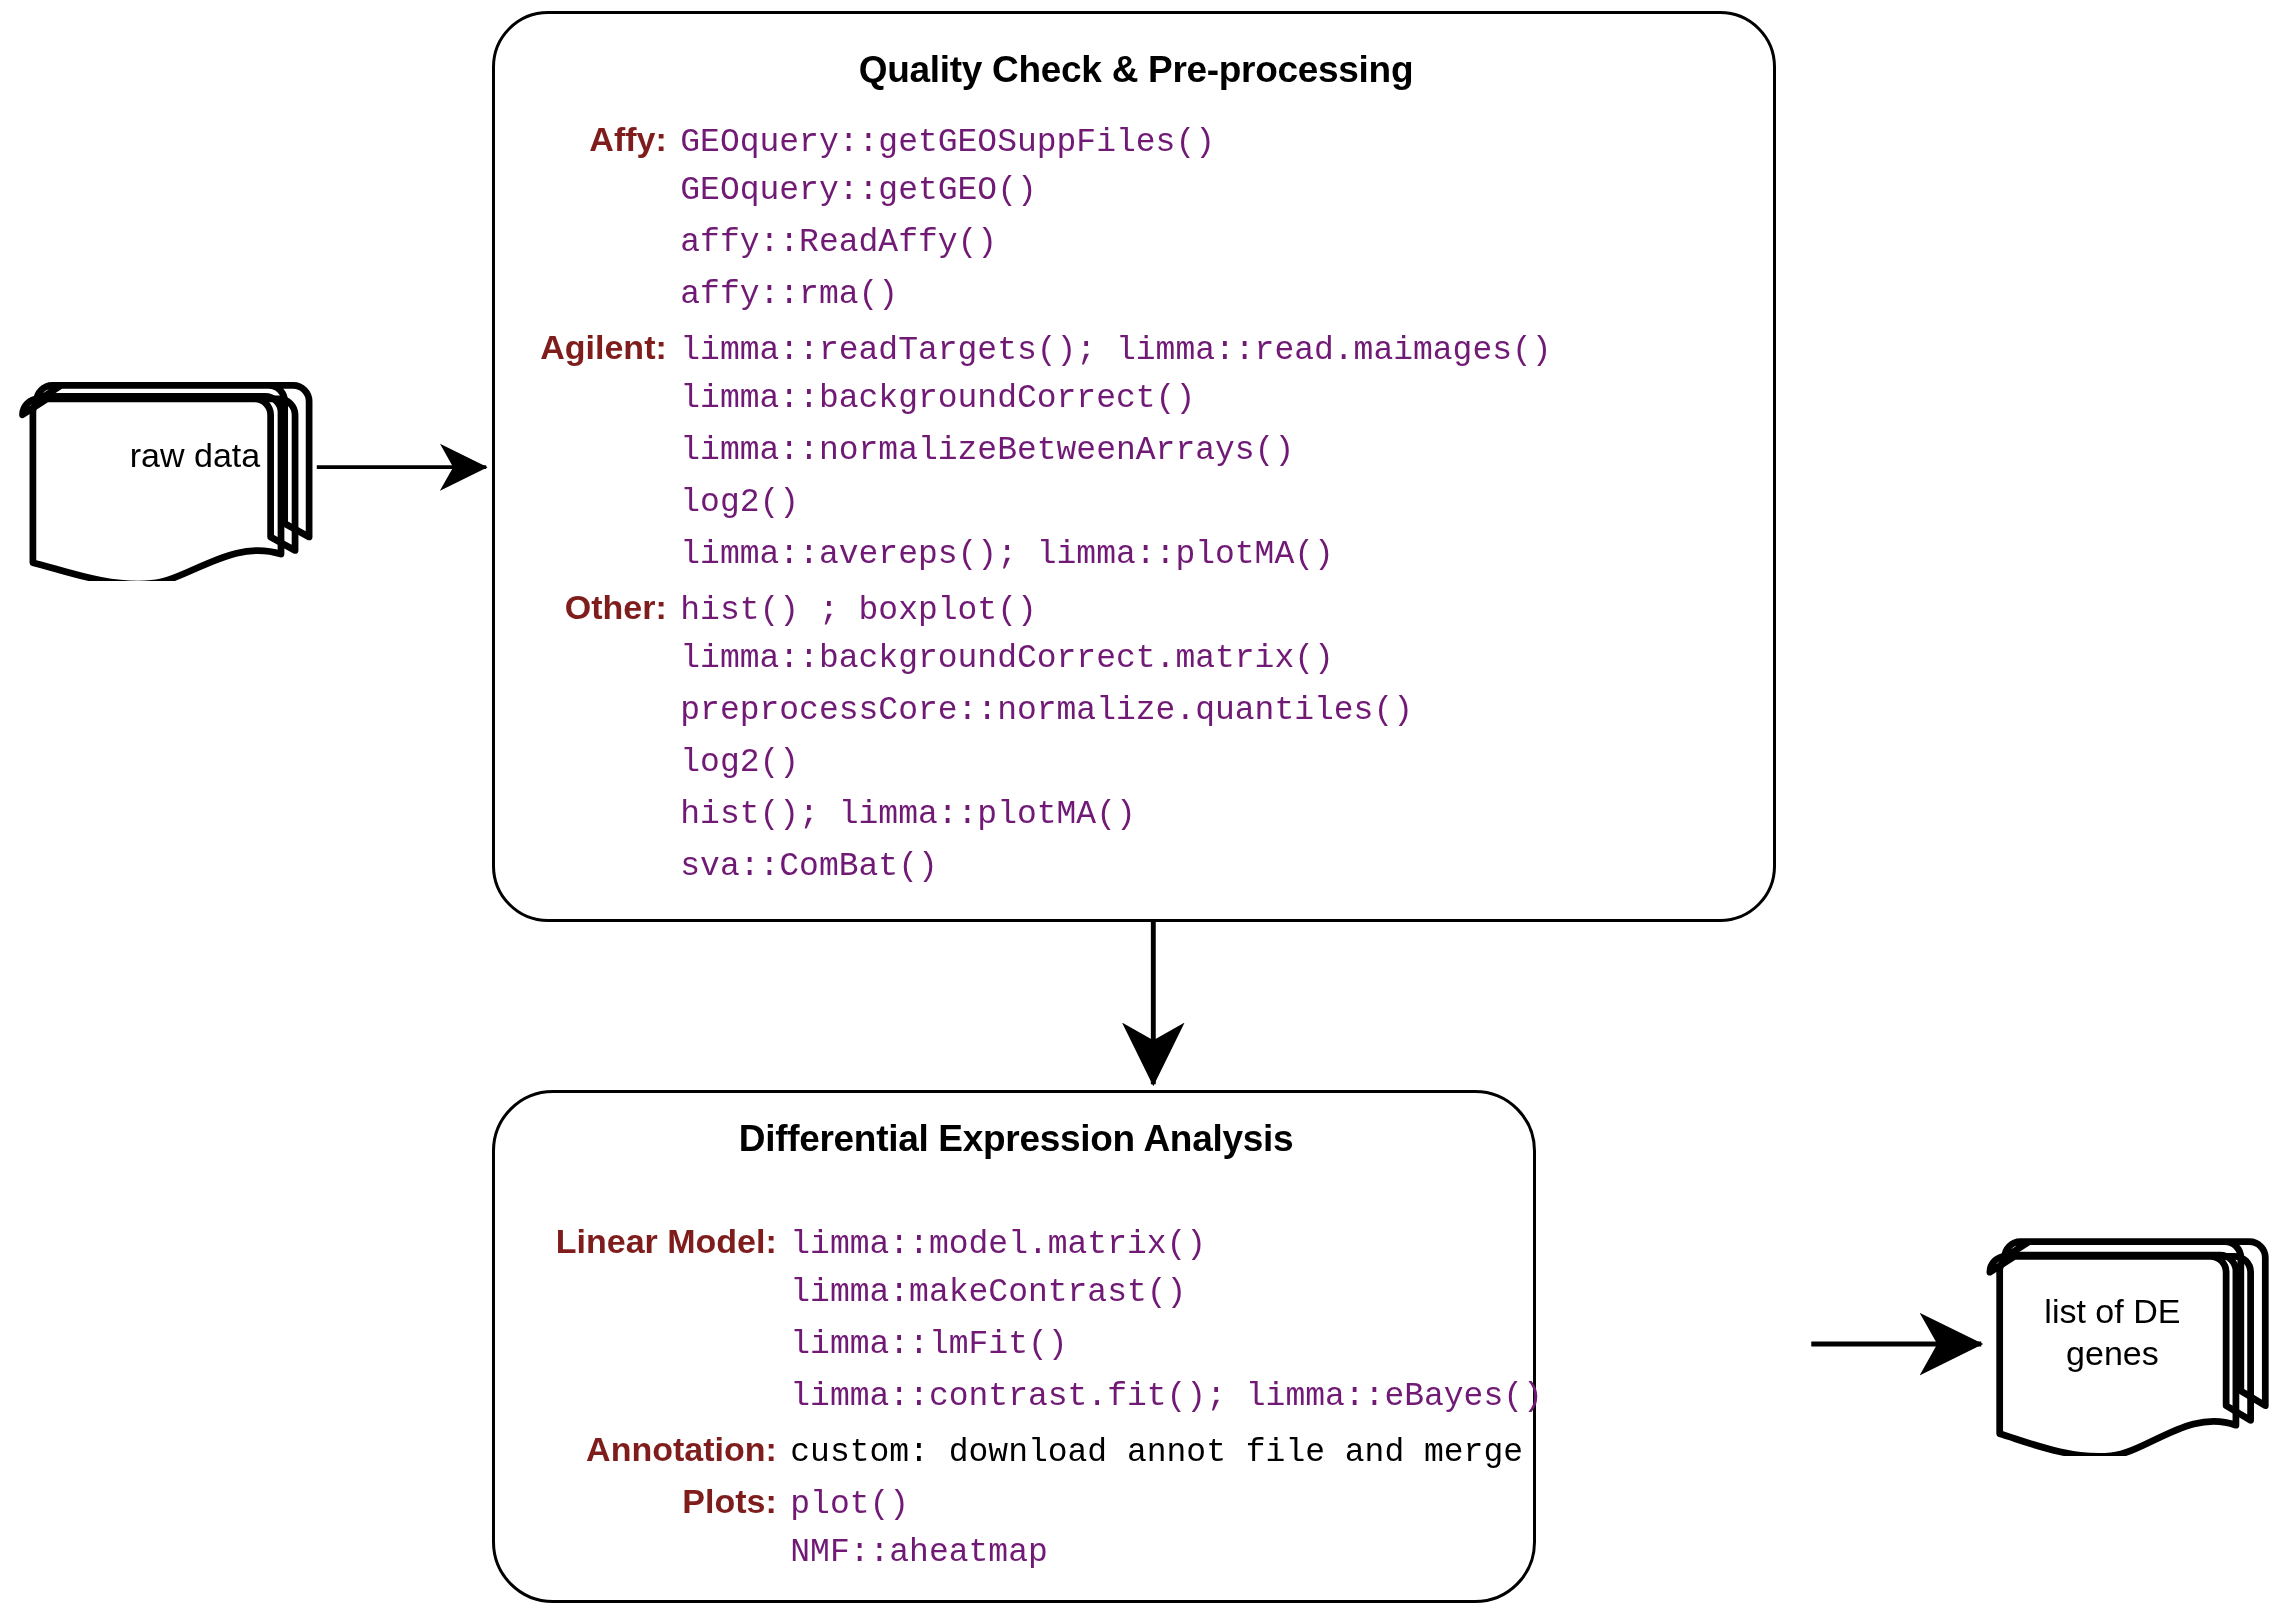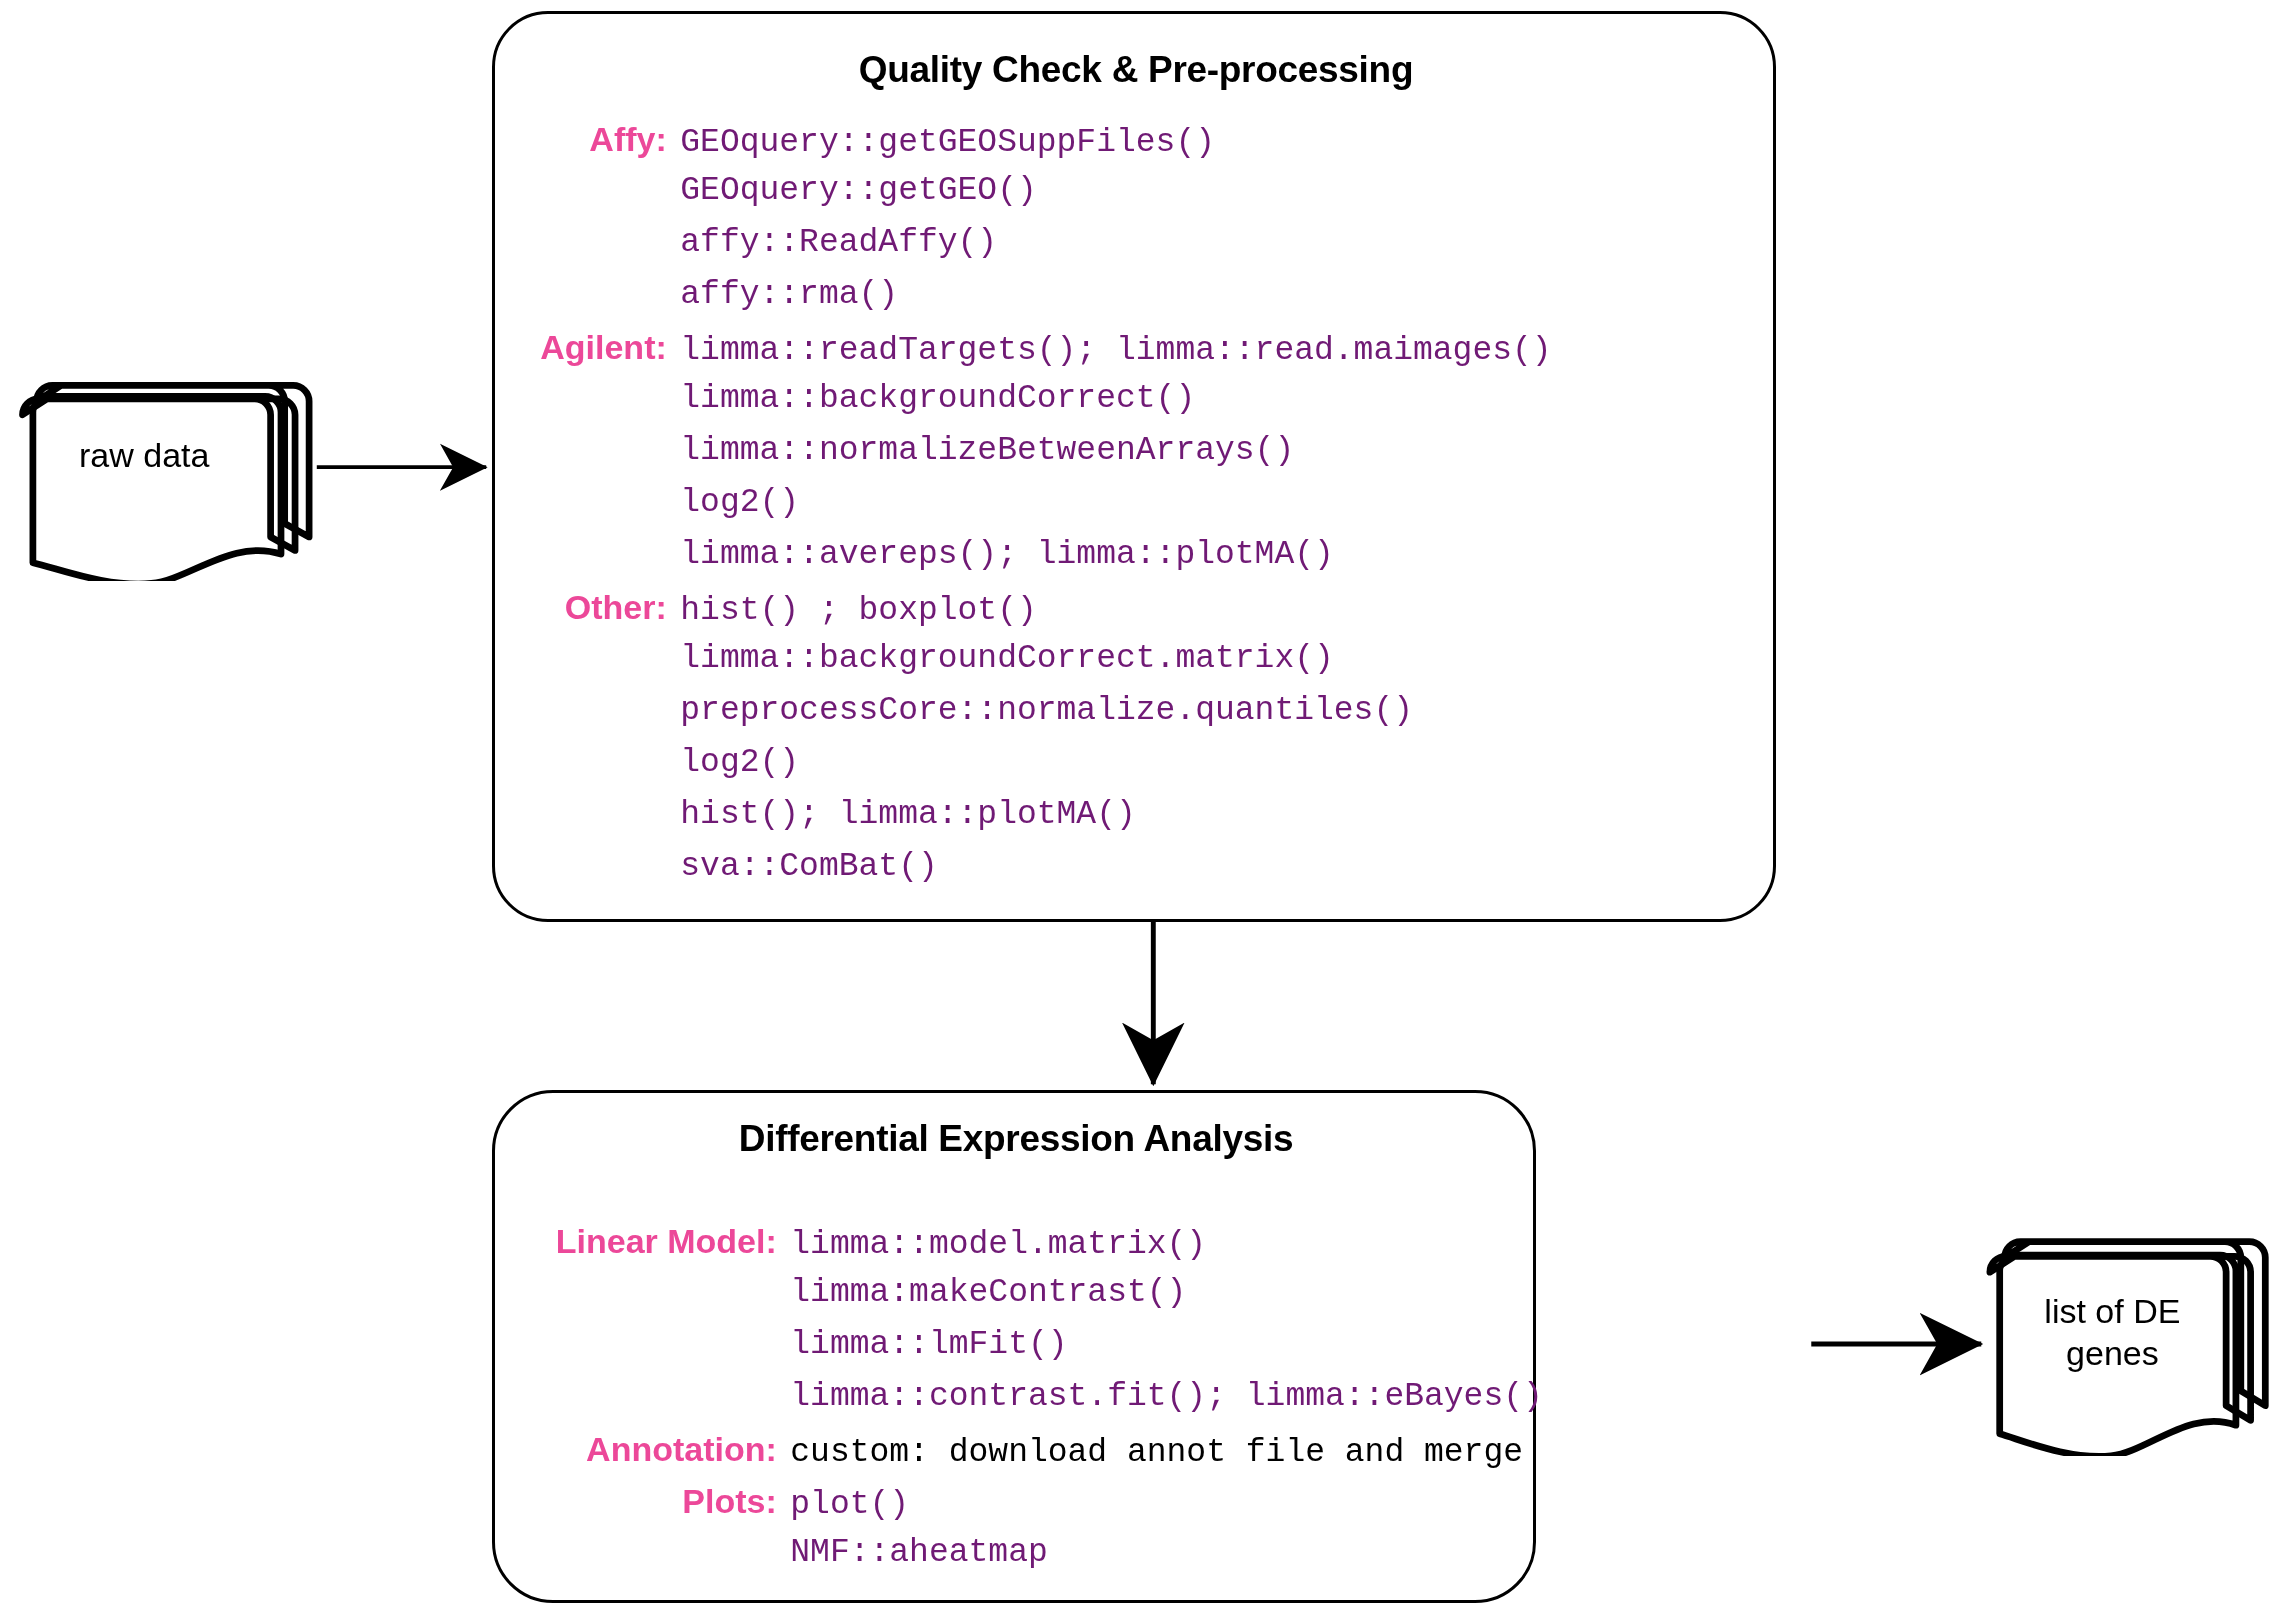--- a/index.html
+++ b/index.html
@@ -69,21 +69,21 @@
   .row {
     display: flex;
     align-items: baseline;
     height: 52px;
   }
   .row-label {
     flex: 0 0 auto;
     text-align: right;
     font-weight: bold;
     font-size: 34px;
-    color: #ec4899;
+    color: #7f1d1d;
     white-space: nowrap;
     line-height: 52px;
   }
   .row-code {
     flex: 0 0 auto;
     font-family: "Liberation Mono", "DejaVu Sans Mono", monospace;
     font-size: 33px;
     color: #701a75;
     white-space: pre;
     line-height: 52px;
@@ -105,21 +105,21 @@
   #doc-de  { left: 1985px; top: 1217px; width: 306px; height: 239px; }
 
   .doc-label {
     position: absolute;
     text-align: center;
     font-size: 34px;
     color: #000000;
     line-height: 42px;
     white-space: pre-line;
   }
-  #doc-raw .doc-label { left: 16px; top: 73px; width: 232px; }
+  #doc-raw .doc-label { left: 16px; top: 73px; width: 232px; text-align: right; }
   #doc-de  .doc-label { left: 4.9px; top: 73px; width: 245px; }
 </style>
 </head>
 <body>
 
 <div id="canvas">
 
   <svg class="layer" viewBox="0 0 3753 2646">
     <defs>
 

